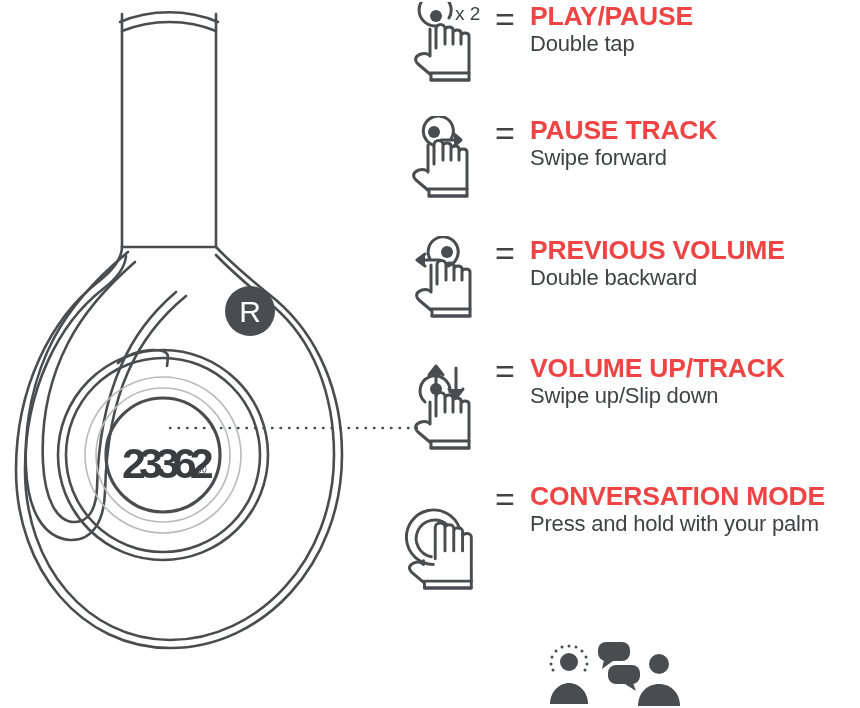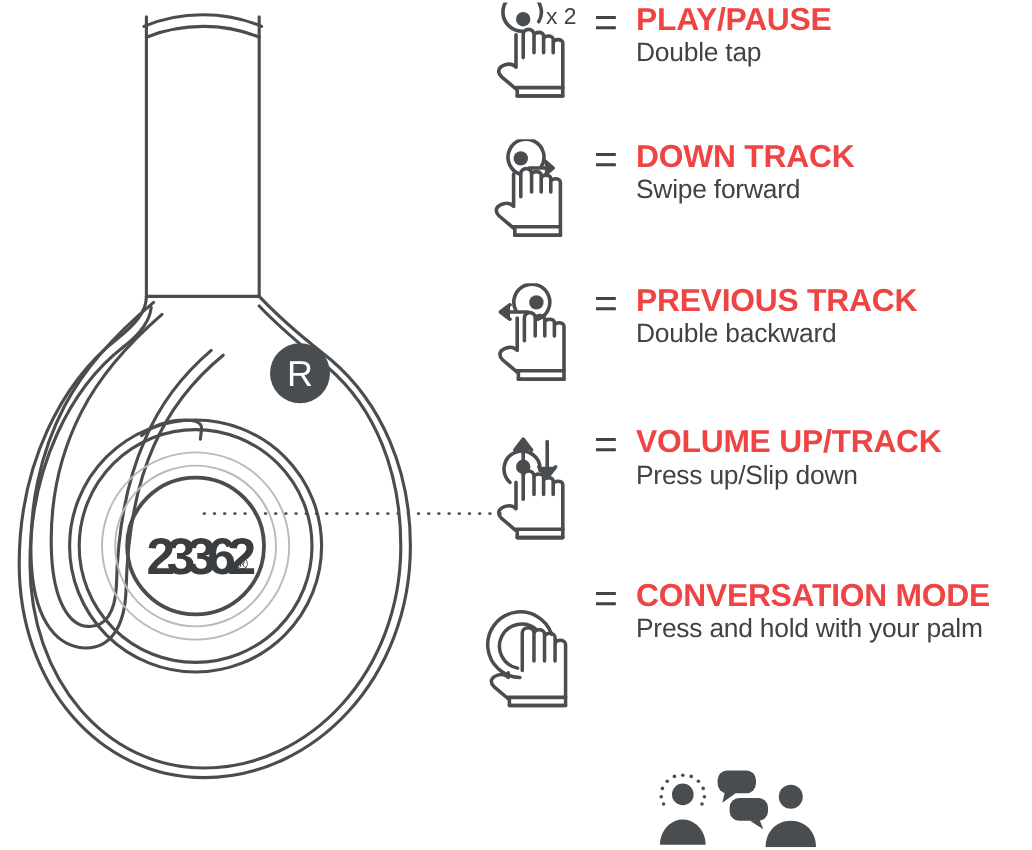--- a/index.html
+++ b/index.html
@@ -189,21 +189,21 @@
           <path d="M23,29 L23,56 C23,56 20,52 14,54 C8,56 7,60 11,64 L24,75 L24,80 L62,80 L62,36
                    C62,32 54,32 54,36 L54,44 L54,33 C54,29 46,29 46,33 L46,44 L46,30
                    C46,26 38,26 38,30 L38,44 L38,29 C38,23 29,23 29,29 L29,48"></path>
           <path d="M24,80 L62,80"></path>
           <path d="M23,73 L62,73"></path>
         </g>
       </svg>
     </div>
     <div class="equals">=</div>
     <div class="legend-text">
-      <div class="legend-title">DOWN TRACK</div>
+      <div class="legend-title">PAUSE TRACK</div>
       <div class="legend-sub">Swipe forward</div>
     </div>
   </div>
 
   <div class="legend-row r2">
     <div class="gesture-icon">
       <svg width="78" height="86" viewBox="0 0 78 86" xmlns="http://www.w3.org/2000/svg">
         <g fill="none" stroke="#4a4d50" stroke-width="3" stroke-linecap="round" stroke-linejoin="round">
           <path d="M43,30 A15,15 0 1 0 25,23"></path>
           <circle cx="42" cy="16" r="6" fill="#4a4d50" stroke="none"></circle>
@@ -212,21 +212,21 @@
           <path d="M26,29 L26,56 C26,56 23,52 17,54 C11,56 10,60 14,64 L27,75 L27,80 L65,80 L65,36
                    C65,32 57,32 57,36 L57,44 L57,33 C57,29 49,29 49,33 L49,44 L49,30
                    C49,26 41,26 41,30 L41,44 L41,29 C41,23 32,23 32,29 L32,48"></path>
           <path d="M27,80 L65,80"></path>
           <path d="M26,73 L65,73"></path>
         </g>
       </svg>
     </div>
     <div class="equals">=</div>
     <div class="legend-text">
-      <div class="legend-title">PREVIOUS TRACK</div>
+      <div class="legend-title">PREVIOUS VOLUME</div>
       <div class="legend-sub">Double backward</div>
     </div>
   </div>
 
   <div class="legend-row r3">
     <div class="gesture-icon">
       <svg width="78" height="100" viewBox="0 0 78 100" xmlns="http://www.w3.org/2000/svg">
         <g fill="none" stroke="#4a4d50" stroke-width="3" stroke-linecap="round" stroke-linejoin="round">
           <path d="M20,48 A15,15 0 1 1 45,38"></path>
           <circle cx="31" cy="35" r="6" fill="#4a4d50" stroke="none"></circle>
@@ -238,21 +238,21 @@
                    C64,46 56,46 56,50 L56,58 L56,47 C56,43 48,43 48,47 L48,58 L48,44
                    C48,40 40,40 40,44 L40,58 L40,43 C40,37 31,37 31,43 L31,62"></path>
           <path d="M26,94 L64,94"></path>
           <path d="M25,87 L64,87"></path>
         </g>
       </svg>
     </div>
     <div class="equals">=</div>
     <div class="legend-text">
       <div class="legend-title">VOLUME UP/TRACK</div>
-      <div class="legend-sub">Press up/Slip down</div>
+      <div class="legend-sub">Swipe up/Slip down</div>
     </div>
   </div>
 
   <div class="legend-row r4">
     <div class="gesture-icon">
       <svg width="82" height="96" viewBox="0 0 82 96" xmlns="http://www.w3.org/2000/svg">
         <g fill="none" stroke="#4a4d50" stroke-width="3" stroke-linecap="round" stroke-linejoin="round">
           <path d="M30,66 A28,28 0 1 1 57,29"></path>
           <path d="M28,58 A19,19 0 1 1 44,25"></path>
           <path d="M20,62 L20,66 C20,66 17,62 11,64 C5,66 4,70 8,74 L21,85 L21,90 L69,90 L69,38

